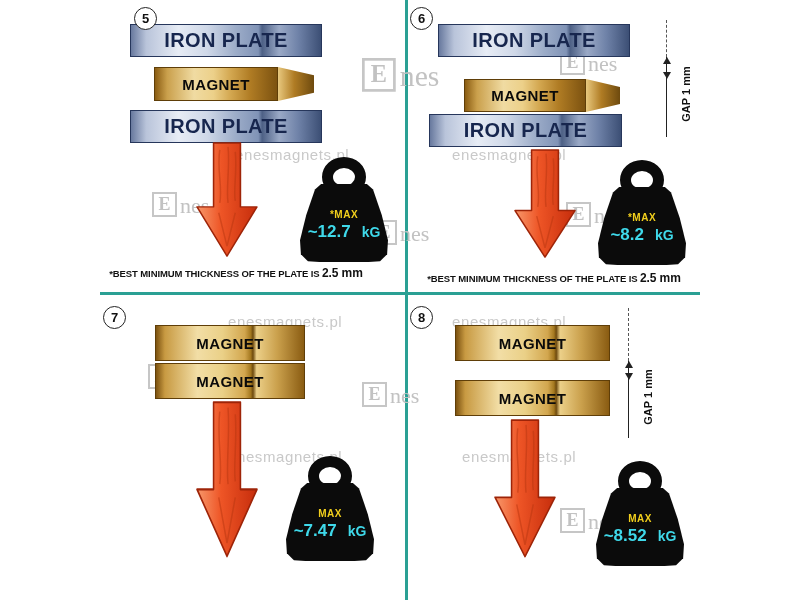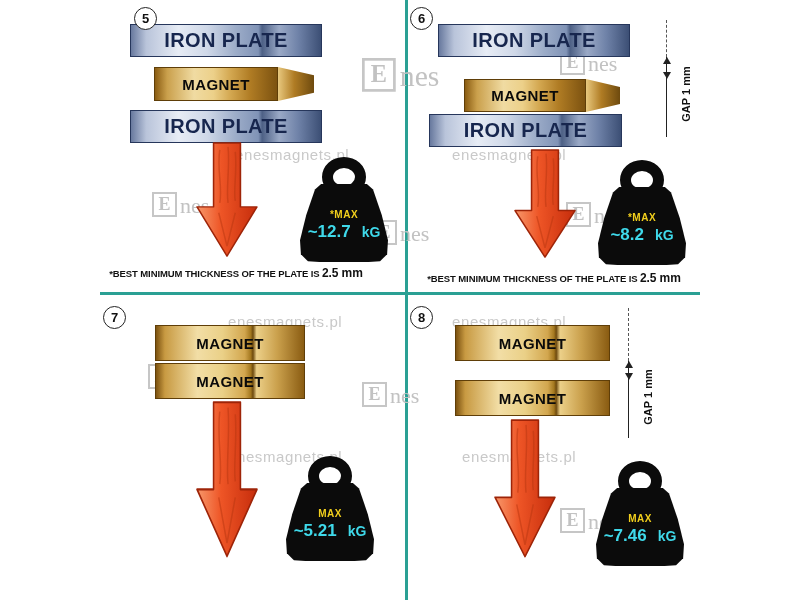--- a/index.html
+++ b/index.html
@@ -207,21 +207,21 @@
 
     <svg class="arrow" style="left:196px;top:401px;width:62px;height:158px" viewBox="0 0 60 118" preserveAspectRatio="none">
       <path d="M17,1 L43,1 L43,66 L59,66 L30,116 L1,66 L17,66 Z" fill="url(#arrowGrad)" stroke="#9e2408" stroke-width="1.5" stroke-linejoin="round"></path>
       <path d="M23,8 C20,28 26,46 23,62 M31,5 C33,26 29,46 31,62 M38,10 C40,30 36,48 38,60 M22,72 L30,106 M38,72 L30,106" stroke="#b83510" stroke-width="1.4" fill="none" opacity="0.5"></path>
     </svg>
 
     <div class="weight" style="left:286px;top:456px">
       <div class="weight-ring"></div>
       <div class="weight-body">
         <div class="weight-max">MAX</div>
-        <div class="weight-value"><span>~5.21</span><span class="unit">kG</span></div>
+        <div class="weight-value"><span>~7.47</span><span class="unit">kG</span></div>
       </div>
     </div>
   </div>
 
   <div>
     <div class="num-circle" style="left:410px;top:306px">8</div>
     <div class="block magnet-wide" style="left:455px;top:325px;width:155px;height:36px">MAGNET</div>
     <div class="block magnet-wide" style="left:455px;top:380px;width:155px;height:36px">MAGNET</div>
 
     <div class="dim-dash" style="left:628px;top:308px;height:53px"></div>
@@ -233,18 +233,18 @@
 
     <svg class="arrow" style="left:494px;top:419px;width:62px;height:140px" viewBox="0 0 60 118" preserveAspectRatio="none">
       <path d="M17,1 L43,1 L43,66 L59,66 L30,116 L1,66 L17,66 Z" fill="url(#arrowGrad)" stroke="#9e2408" stroke-width="1.5" stroke-linejoin="round"></path>
       <path d="M23,8 C20,28 26,46 23,62 M31,5 C33,26 29,46 31,62 M38,10 C40,30 36,48 38,60 M22,72 L30,106 M38,72 L30,106" stroke="#b83510" stroke-width="1.4" fill="none" opacity="0.5"></path>
     </svg>
 
     <div class="weight" style="left:596px;top:461px">
       <div class="weight-ring"></div>
       <div class="weight-body">
         <div class="weight-max">MAX</div>
-        <div class="weight-value"><span>~7.46</span><span class="unit">kG</span></div>
+        <div class="weight-value"><span>~8.52</span><span class="unit">kG</span></div>
       </div>
     </div>
   </div>
 
 </div>
 
 </body></html>

